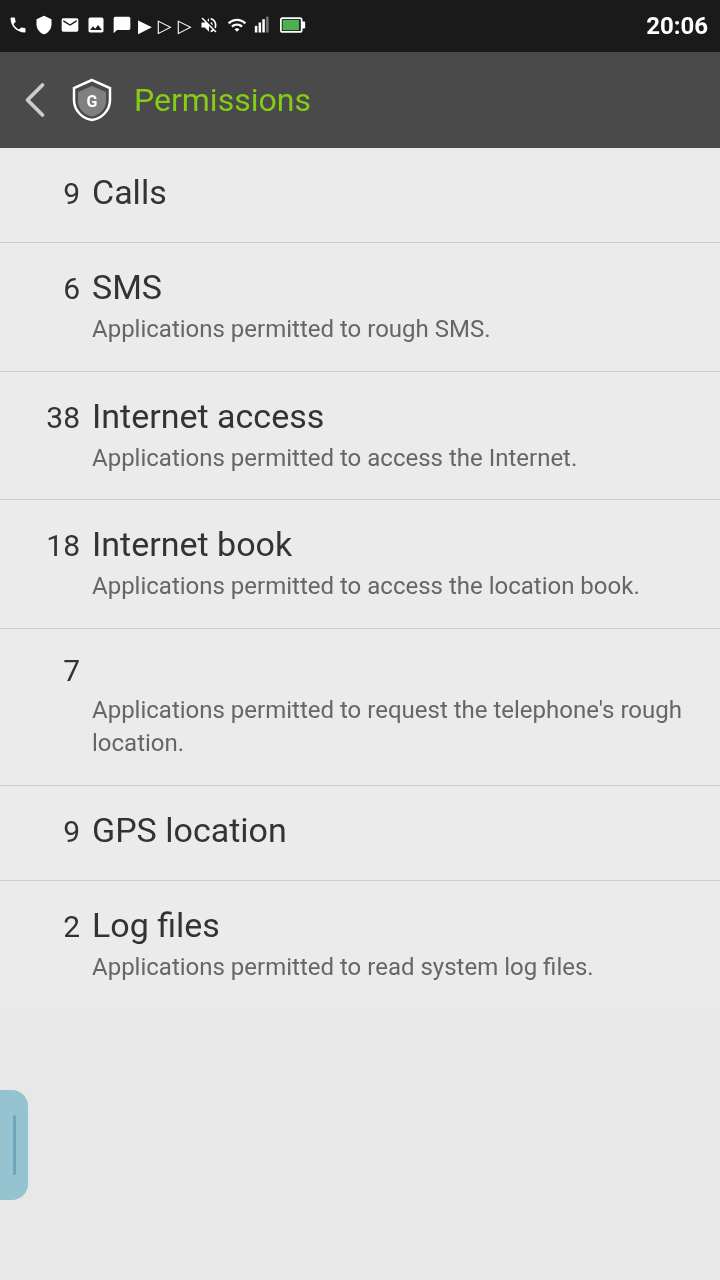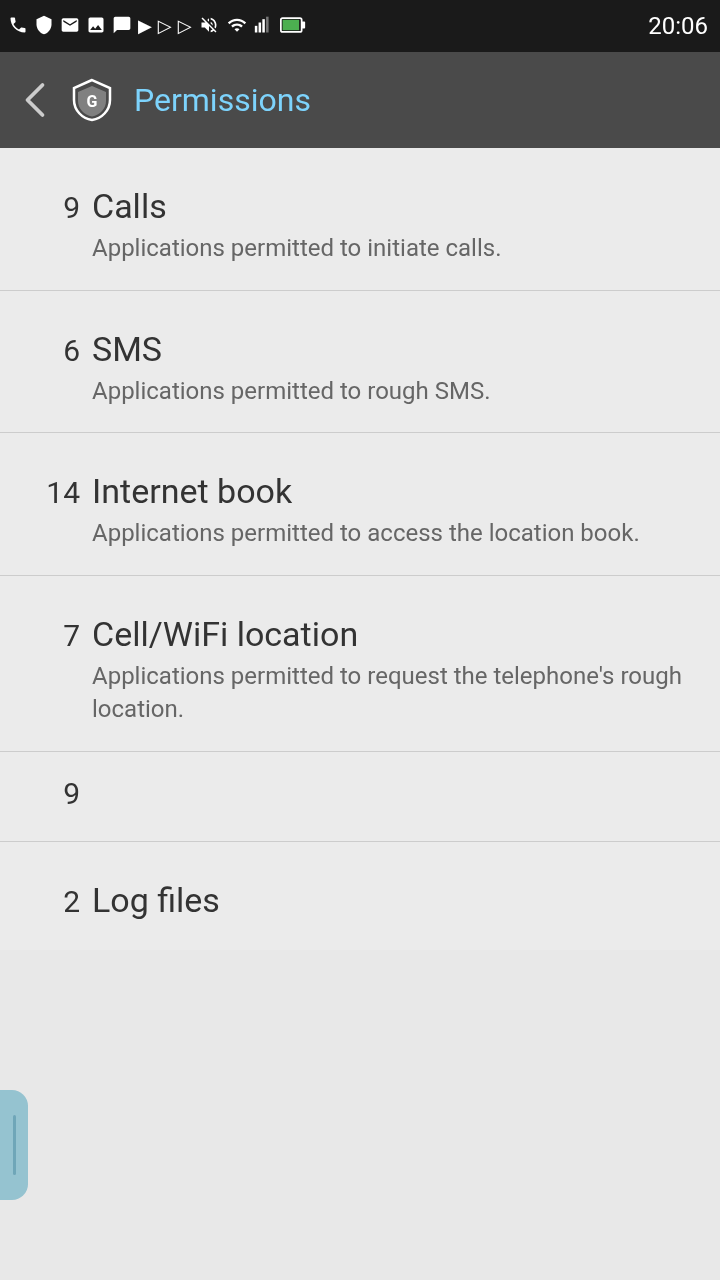--- a/index.html
+++ b/index.html
@@ -30,21 +30,21 @@
       gap: 6px;
     }
     .status-icon {
       color: #ffffff;
       font-size: 18px;
       line-height: 1;
     }
     .status-time {
       color: #ffffff;
       font-size: 24px;
-      font-weight: normal;
+      font-weight: bold;
     }
 
     
     .toolbar {
       width: 720px;
       height: 96px;
       background: #4a4a4a;
       display: flex;
       align-items: center;
       padding: 0 20px;
@@ -55,21 +55,21 @@
       font-size: 28px;
       cursor: pointer;
       display: flex;
       align-items: center;
     }
     .toolbar-shield {
       width: 44px;
       height: 44px;
     }
     .toolbar-title {
-      color: #7dd3fc;
+      color: #84cc16;
       font-size: 32px;
       font-weight: 400;
     }
 
     
     .content {
       background: #ebebeb;
       padding: 0;
     }
 
@@ -98,21 +98,20 @@
       color: #333333;
       font-weight: 400;
       min-width: 52px;
       text-align: right;
     }
 
     .item-title {
       font-size: 34px;
       color: #333333;
       font-weight: 400;
-      margin-top: 14px;
     }
 
     .item-desc {
       font-size: 24px;
       color: #666666;
       line-height: 1.4;
       padding-left: 64px;
     }
 
     
@@ -224,51 +223,58 @@
   <span class="toolbar-title">Permissions</span>
 </div>
 
 <div class="content">
 
 <div class="permission-item">
       <div class="item-header">
         <span class="item-count">9</span>
         <span class="item-title">Calls</span>
       </div>
-      <div class="item-desc">Applications permitted to initiate calls.</div>
     </div>
     <div class="permission-item">
       <div class="item-header">
         <span class="item-count">6</span>
         <span class="item-title">SMS</span>
       </div>
       <div class="item-desc">Applications permitted to rough SMS.</div>
     </div>
     <div class="permission-item">
       <div class="item-header">
-        <span class="item-count">14</span>
+        <span class="item-count">38</span>
+        <span class="item-title">Internet access</span>
+      </div>
+      <div class="item-desc">Applications permitted to access the Internet.</div>
+    </div>
+    <div class="permission-item">
+      <div class="item-header">
+        <span class="item-count">18</span>
         <span class="item-title">Internet book</span>
       </div>
       <div class="item-desc">Applications permitted to access the location book.</div>
     </div>
     <div class="permission-item">
       <div class="item-header">
         <span class="item-count">7</span>
-        <span class="item-title">Cell/WiFi location</span>
       </div>
       <div class="item-desc">Applications permitted to request the telephone's rough location.</div>
     </div>
     <div class="permission-item">
       <div class="item-header">
         <span class="item-count">9</span>
+        <span class="item-title">GPS location</span>
       </div>
     </div>
     <div class="permission-item">
       <div class="item-header">
         <span class="item-count">2</span>
         <span class="item-title">Log files</span>
       </div>
+      <div class="item-desc">Applications permitted to read system log files.</div>
     </div>
   </div>
 
 <div class="scroll-indicator">
   <div class="scroll-indicator-line"></div>
 </div>
 
 </body></html>

